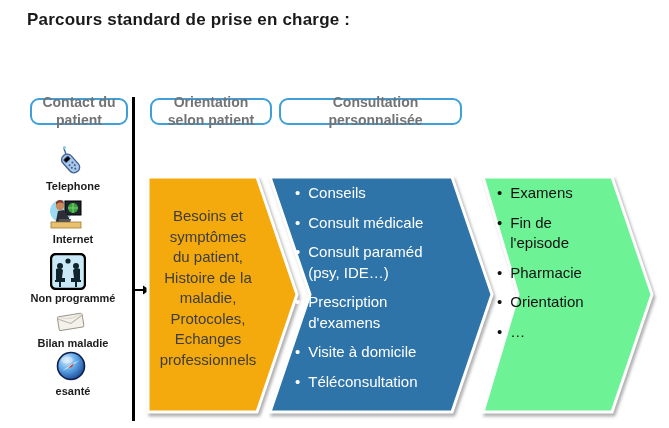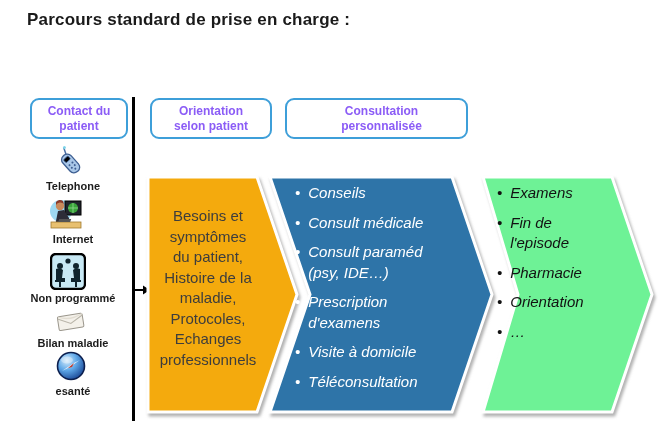--- a/index.html
+++ b/index.html
@@ -5,41 +5,41 @@
   html,body{margin:0;padding:0;background:#fff;}
   .canvas{
     position:relative;width:669px;height:428px;background:#ffffff;overflow:hidden;
     font-family:"Liberation Sans", sans-serif;
   }
   .title{
     position:absolute;left:27px;top:10px;font-size:17px;font-weight:bold;color:#1a1a1a;
     letter-spacing:.2px;
   }
   .hdr{
-    position:absolute;top:98px;height:41px;box-sizing:border-box;
+    position:absolute;top:98px;height:27px;box-sizing:border-box;
     border:2px solid #3E9FD9;border-radius:9px;background:#fff;
     display:flex;align-items:center;justify-content:center;text-align:center;
-    color:#8b5cf6;font-weight:bold;font-size:12px;line-height:1.25;white-space:pre-line;
+    color:#737373;font-weight:bold;font-size:14px;line-height:1.25;white-space:pre-line;
   }
   .hdr1{left:30px;width:98px;}
   .hdr2{left:150px;width:122px;}
-  .hdr3{left:285px;width:183px;padding-left:10px;}
+  .hdr3{left:279px;width:183px;padding-left:10px;}
   .hdr4{left:477px;width:160px;}
   .vline{position:absolute;left:132px;top:97px;width:3px;height:324px;background:#000;}
   .arrow-svg{position:absolute;left:133px;top:284px;}
   .chev-svg{position:absolute;left:140px;top:168px;}
   .chev{filter:drop-shadow(2px 3px 1.5px rgba(125,125,125,.6));}
   .stage-text{
     position:absolute;left:146px;top:206px;width:124px;text-align:center;
     font-size:15px;line-height:20.5px;color:#3d3d3d;white-space:pre-line;
   }
   .bullet-list{position:absolute;font-size:15px;}
   .bl-blue{left:295px;top:183px;width:170px;color:#ffffff;}
   .bl-green{left:497px;top:183px;width:152px;color:#121212;}
-  .bullet-item{display:flex;gap:8px;margin-bottom:9px;line-height:20.5px;white-space:pre-line;font-style:italic;}
+  .bullet-item{display:flex;gap:8px;margin-bottom:9px;line-height:20.5px;white-space:pre-line;}
   .bullet-item::before{content:"\2022";flex:0 0 auto;}
   .chan-label{
     position:absolute;left:26px;width:94px;text-align:center;
     font-size:11px;font-weight:bold;color:#1c1c1c;
   }
   .chan-icon{position:absolute;}
 </style>
 </head>
 <body>
 

